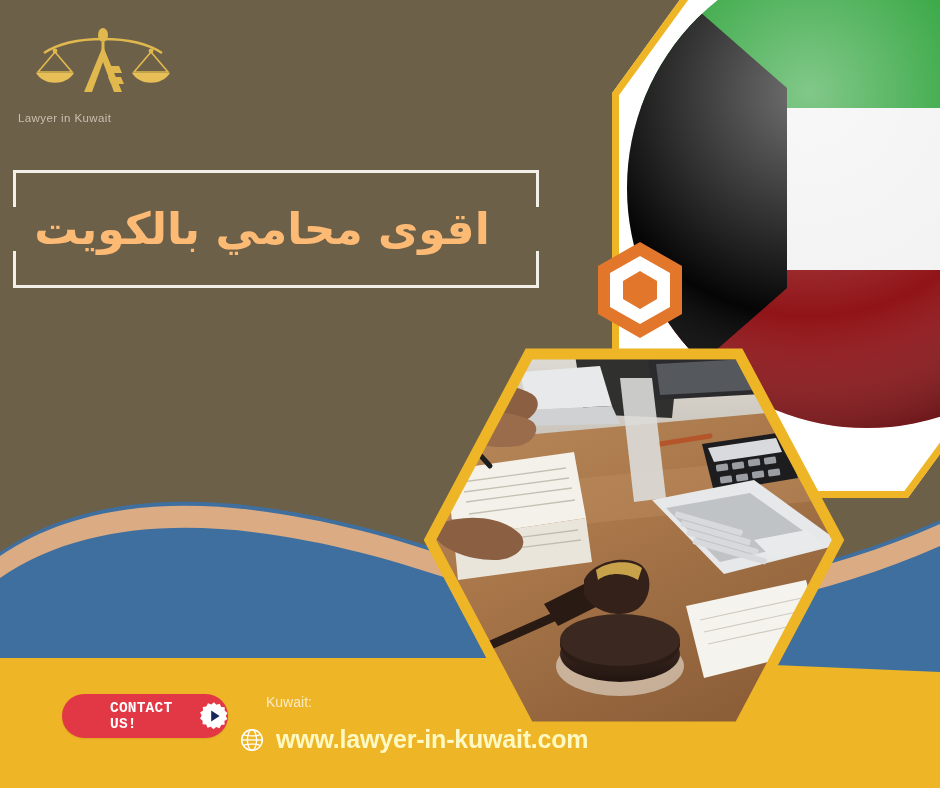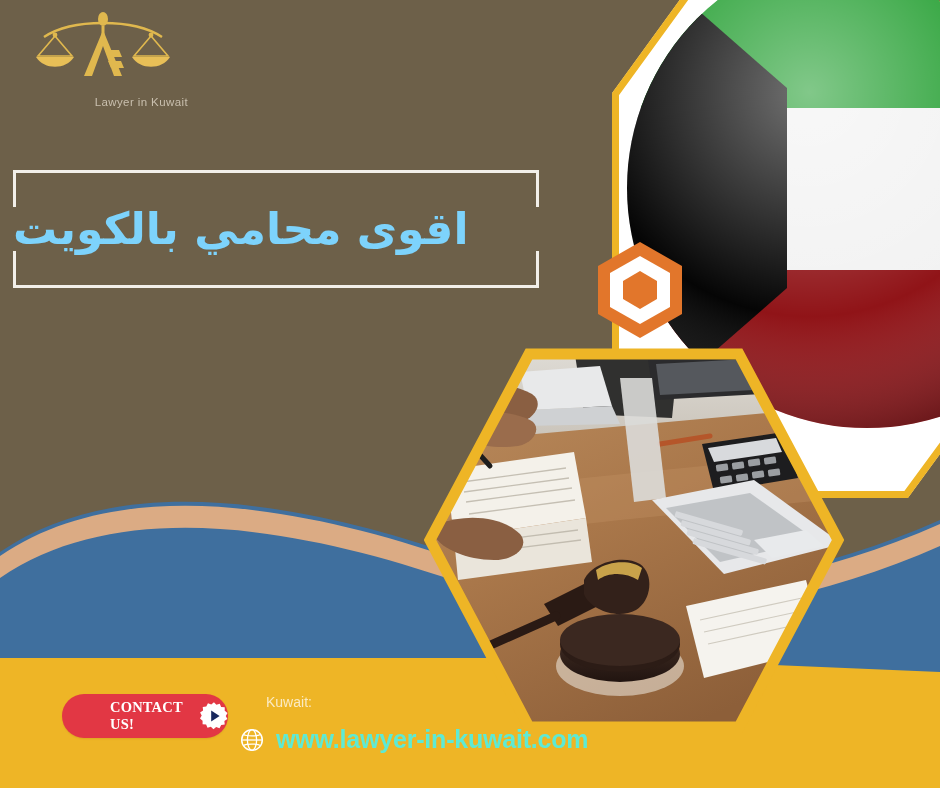--- a/index.html
+++ b/index.html
@@ -28,24 +28,24 @@
     left: 0;
     top: 0;
     width: 940px;
     height: 788px;
   }
 
   
   .logo-block {
     position: absolute;
     left: 18px;
-    top: 10px;
+    top: 26px;
     width: 170px;
     height: 110px;
-    text-align: right;
+    text-align: left;
   }
   .logo-mark {
     width: 150px;
     height: 84px;
     margin: 0 auto;
     display: block;
   }
   .logo-text {
     margin-top: 2px;
     font-size: 11.5px;
@@ -83,23 +83,23 @@
     position: absolute;
     left: 44px; right: 44px; bottom: 0;
     height: 3px;
     background: #f2efe9;
   }
   .headline {
     position: absolute;
     left: 0; right: 28px;
     top: 50%;
     transform: translateY(-50%);
-    text-align: left;
+    text-align: center;
     direction: rtl;
-    color: #7dd3fc;
+    color: #fdba74;
     font-size: 44px;
     font-weight: bold;
     letter-spacing: 0px;
     font-family: "DejaVu Sans", sans-serif;
     line-height: 1.2;
   }
 
   
   .hex-photo-frame {
     position: absolute;
@@ -143,21 +143,21 @@
     align-items: center;
     justify-content: center;
     gap: 9px;
     box-shadow: 0 1px 2px rgba(0,0,0,0.08);
   }
   .contact-btn-label {
     color: #ffffff;
     font-size: 14.5px;
     font-weight: bold;
     letter-spacing: 0.2px;
-    font-family: Liberation Serif, serif;
+    font-family: Liberation Mono, monospace;
     margin-left: 48px;
   }
   .starburst {
     width: 28px;
     height: 28px;
     flex: none;
   }
   .website-label {
     position: absolute;
     left: 266px;
@@ -169,21 +169,21 @@
   .url-row {
     position: absolute;
     left: 240px;
     bottom: 34px;
     display: flex;
     align-items: center;
     gap: 12px;
   }
   .globe-icon { width: 24px; height: 24px; flex: none; }
   .url-text {
-    color: #5eead4;
+    color: #fef9c3;
     font-size: 25px;
     font-weight: bold;
     letter-spacing: -0.2px;
     font-family: "Liberation Sans", sans-serif;
   }
 </style>
 </head>
 <body>
 
 <div id="poster">

